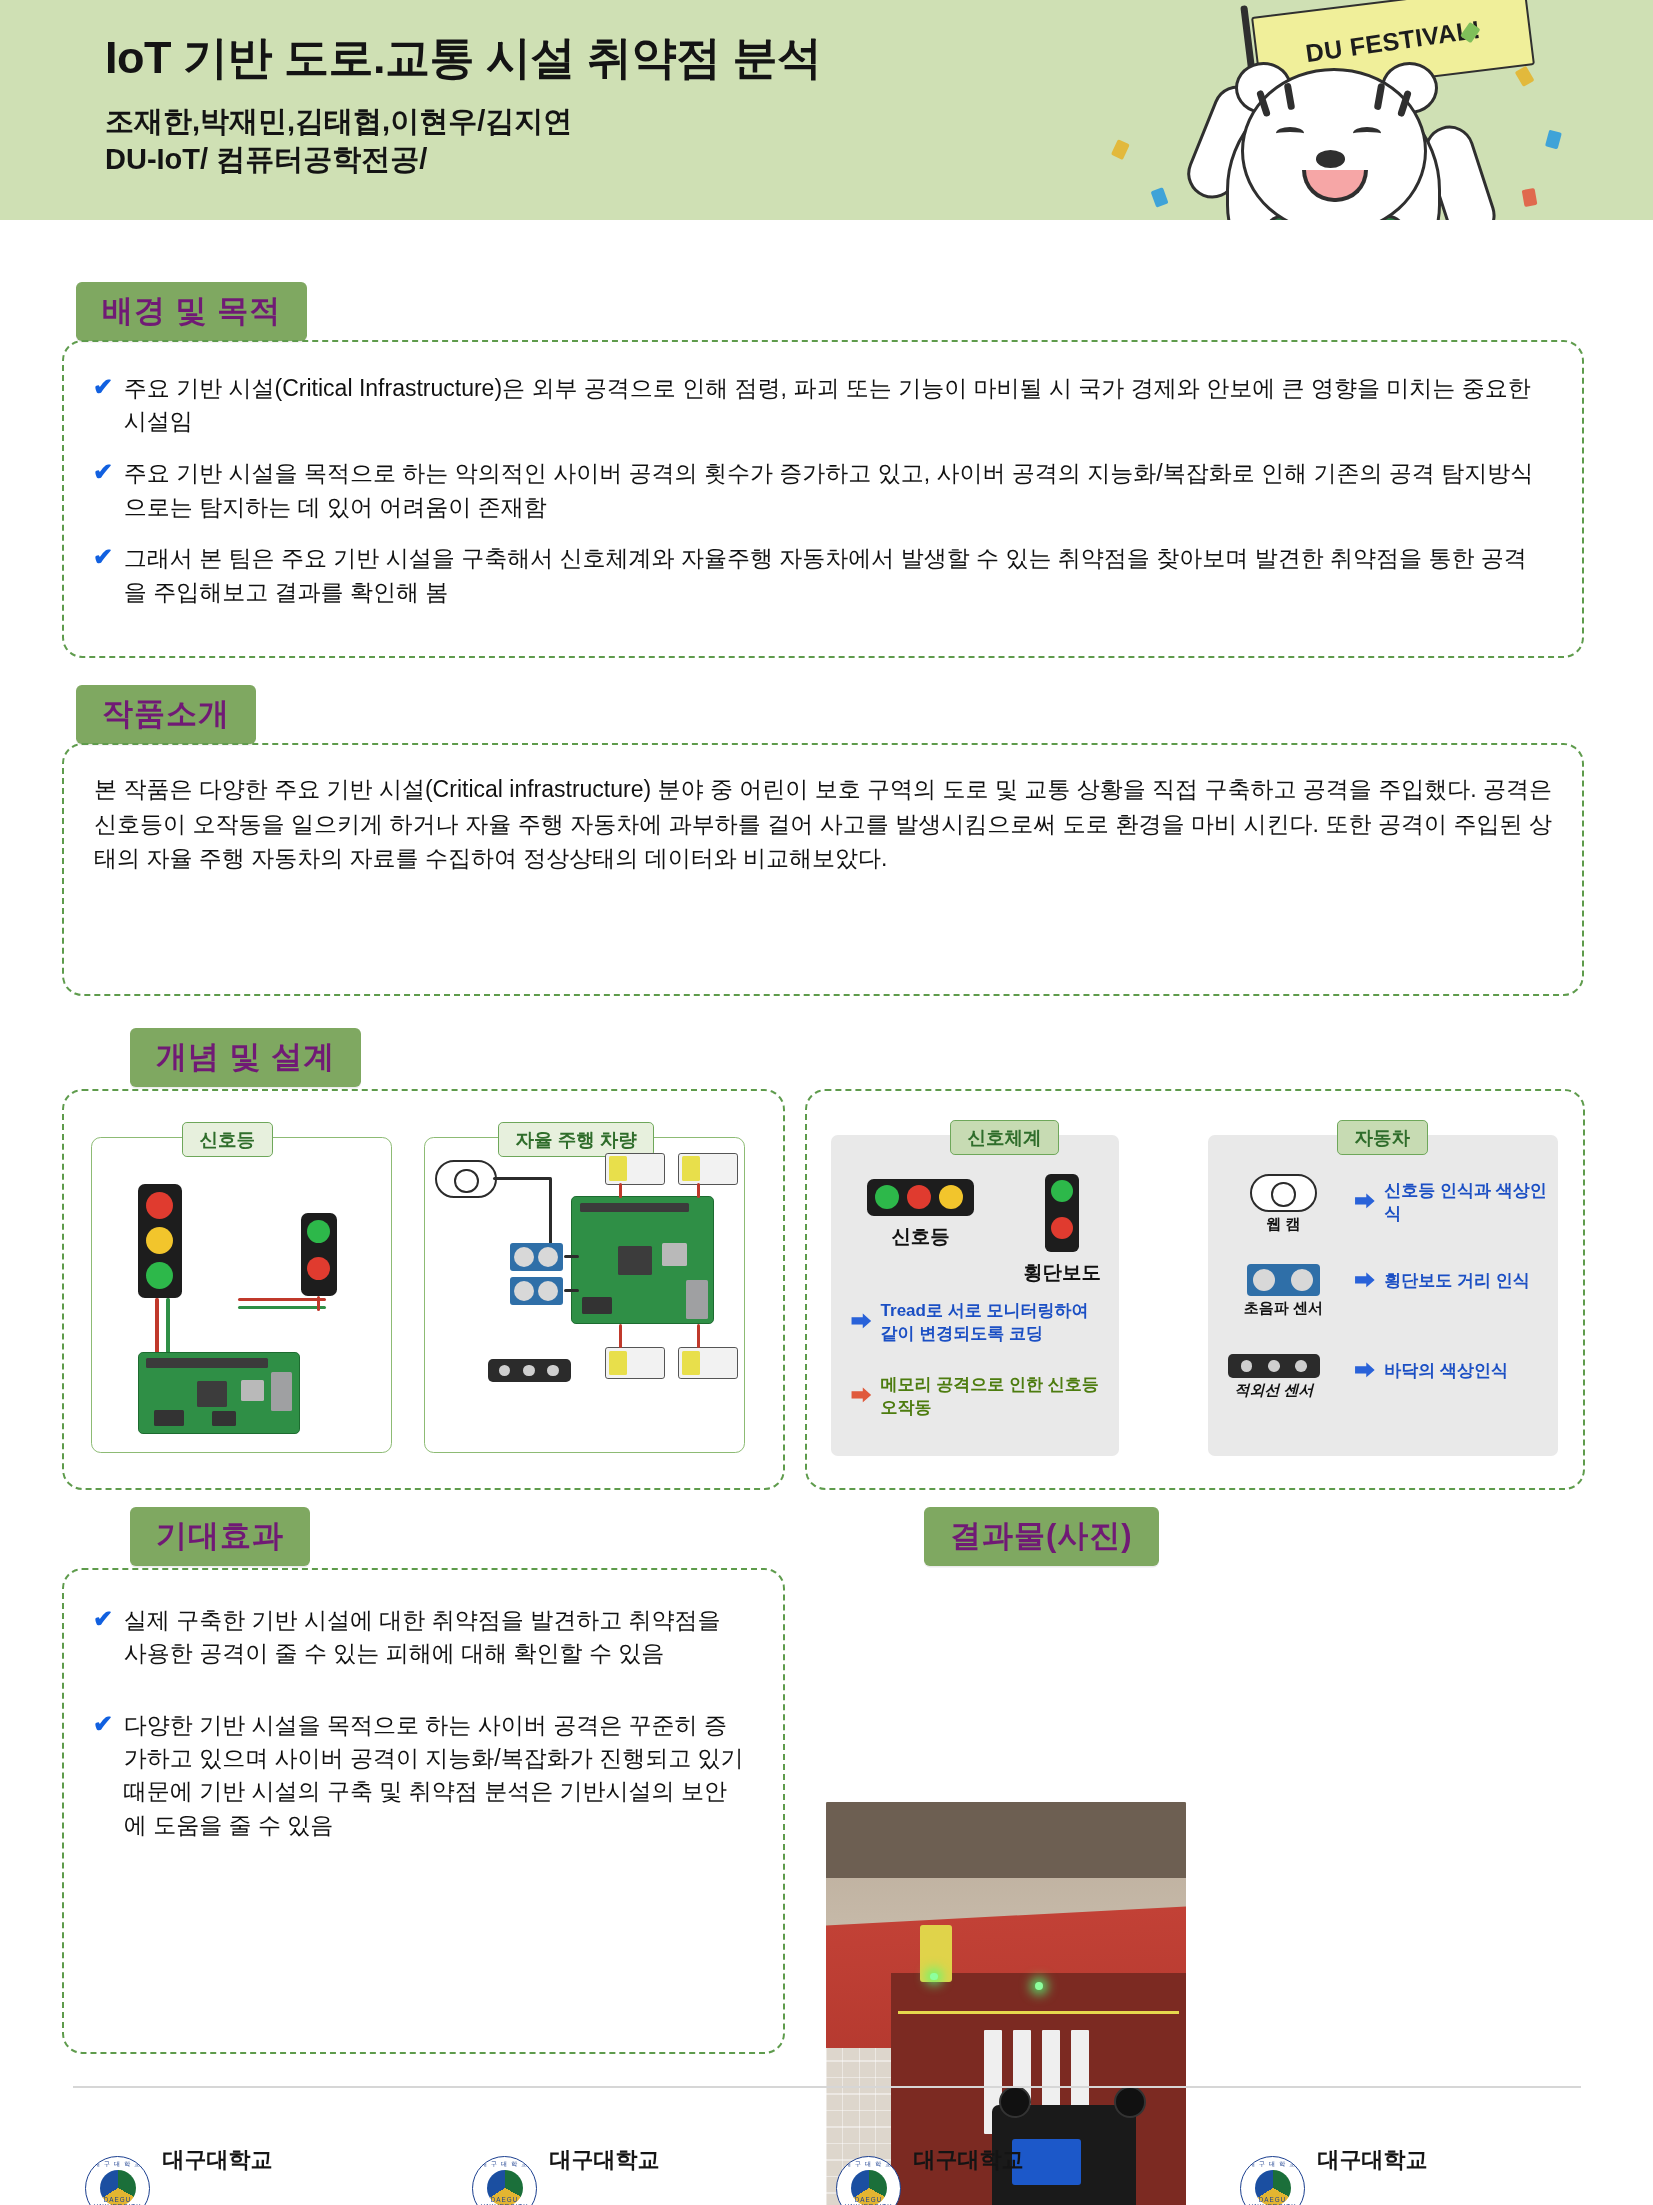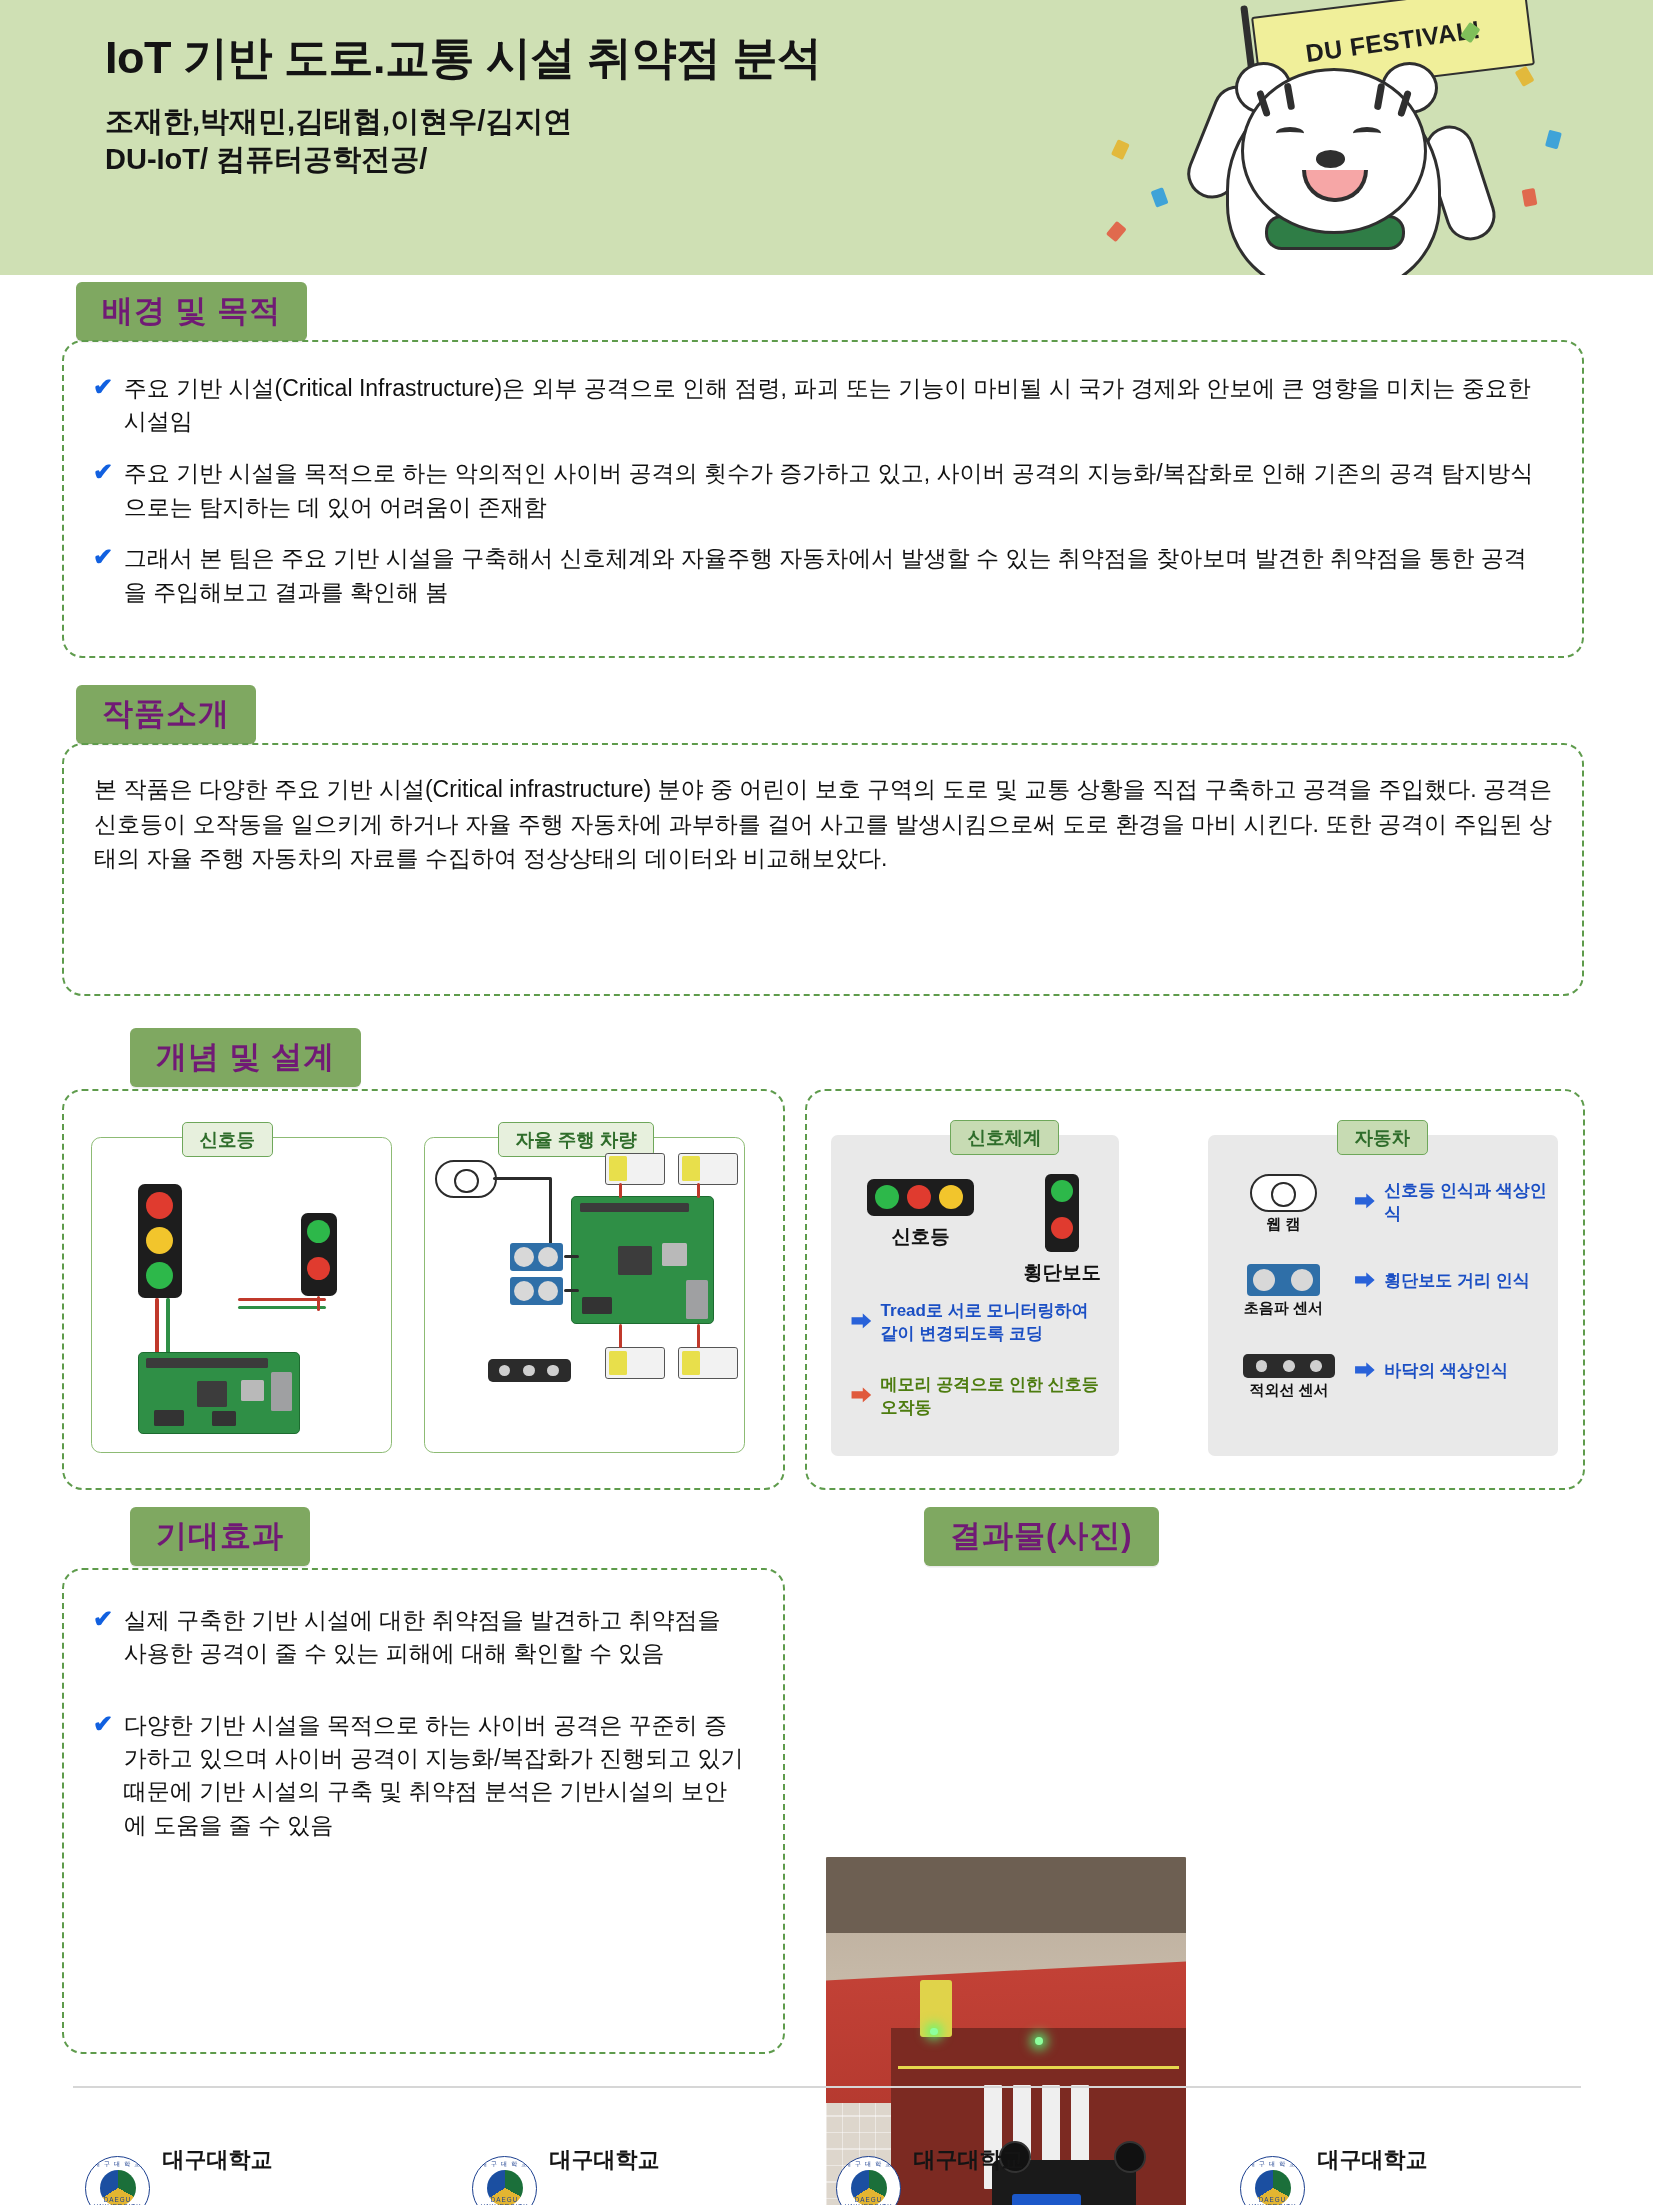--- a/index.html
+++ b/index.html
@@ -19,21 +19,21 @@
     position: relative;
     width: 1654px;
     height: 2205px;
     box-sizing: border-box;
   }
 
   
   .header {
     position: relative;
     width: 100%;
-    height: 275px;
+    height: 220px;
     background: #cfe0b4;
     box-sizing: border-box;
     padding: 34px 0 0 105px;
     overflow: hidden;
   }
   .header-title {
     font-size: 45px;
     font-weight: bold;
     letter-spacing: -0.5px;
     color: #141414;
@@ -650,21 +650,21 @@
           <div style="position:absolute; left:5.8px; top:4.9px; width:22.4px; height:22.4px; background:#d8d8d8; border-radius:50%;"></div>
           <div style="position:absolute; left:44px; top:4.9px; width:22.4px; height:22.4px; background:#d8d8d8; border-radius:50%;"></div>
         </div>
         <div class="sensor-label">초음파 센서</div>
       </div>
       <div style="position:absolute; left:146px; top:135px; display:flex; align-items:center; width:194px;">
         <span class="arrow-blue">➡</span>
         <span class="tech-text blue">횡단보도 거리 인식</span>
       </div>
 
-      <div style="position:absolute; left:25px; top:219px; width:112px;">
+      <div style="position:absolute; left:10px; top:219px; width:112px;font-style:italic;">
         <div style="margin:0 auto; width:92px; height:24px; background:#2b2b2b; border-radius:4.9px; position:relative;">
           <div style="position:absolute; left:12.6px; top:6.3px; width:11.7px; height:11.7px; background:#cfcfcf; border-radius:50%;"></div>
           <div style="position:absolute; left:40px; top:6.3px; width:11.7px; height:11.7px; background:#cfcfcf; border-radius:50%;"></div>
           <div style="position:absolute; left:67px; top:6.3px; width:11.7px; height:11.7px; background:#cfcfcf; border-radius:50%;"></div>
         </div>
         <div class="sensor-label">적외선 센서</div>
       </div>
       <div style="position:absolute; left:146px; top:225px; display:flex; align-items:center; width:194px;">
         <span class="arrow-blue">➡</span>
         <span class="tech-text blue">바닥의 색상인식</span>

